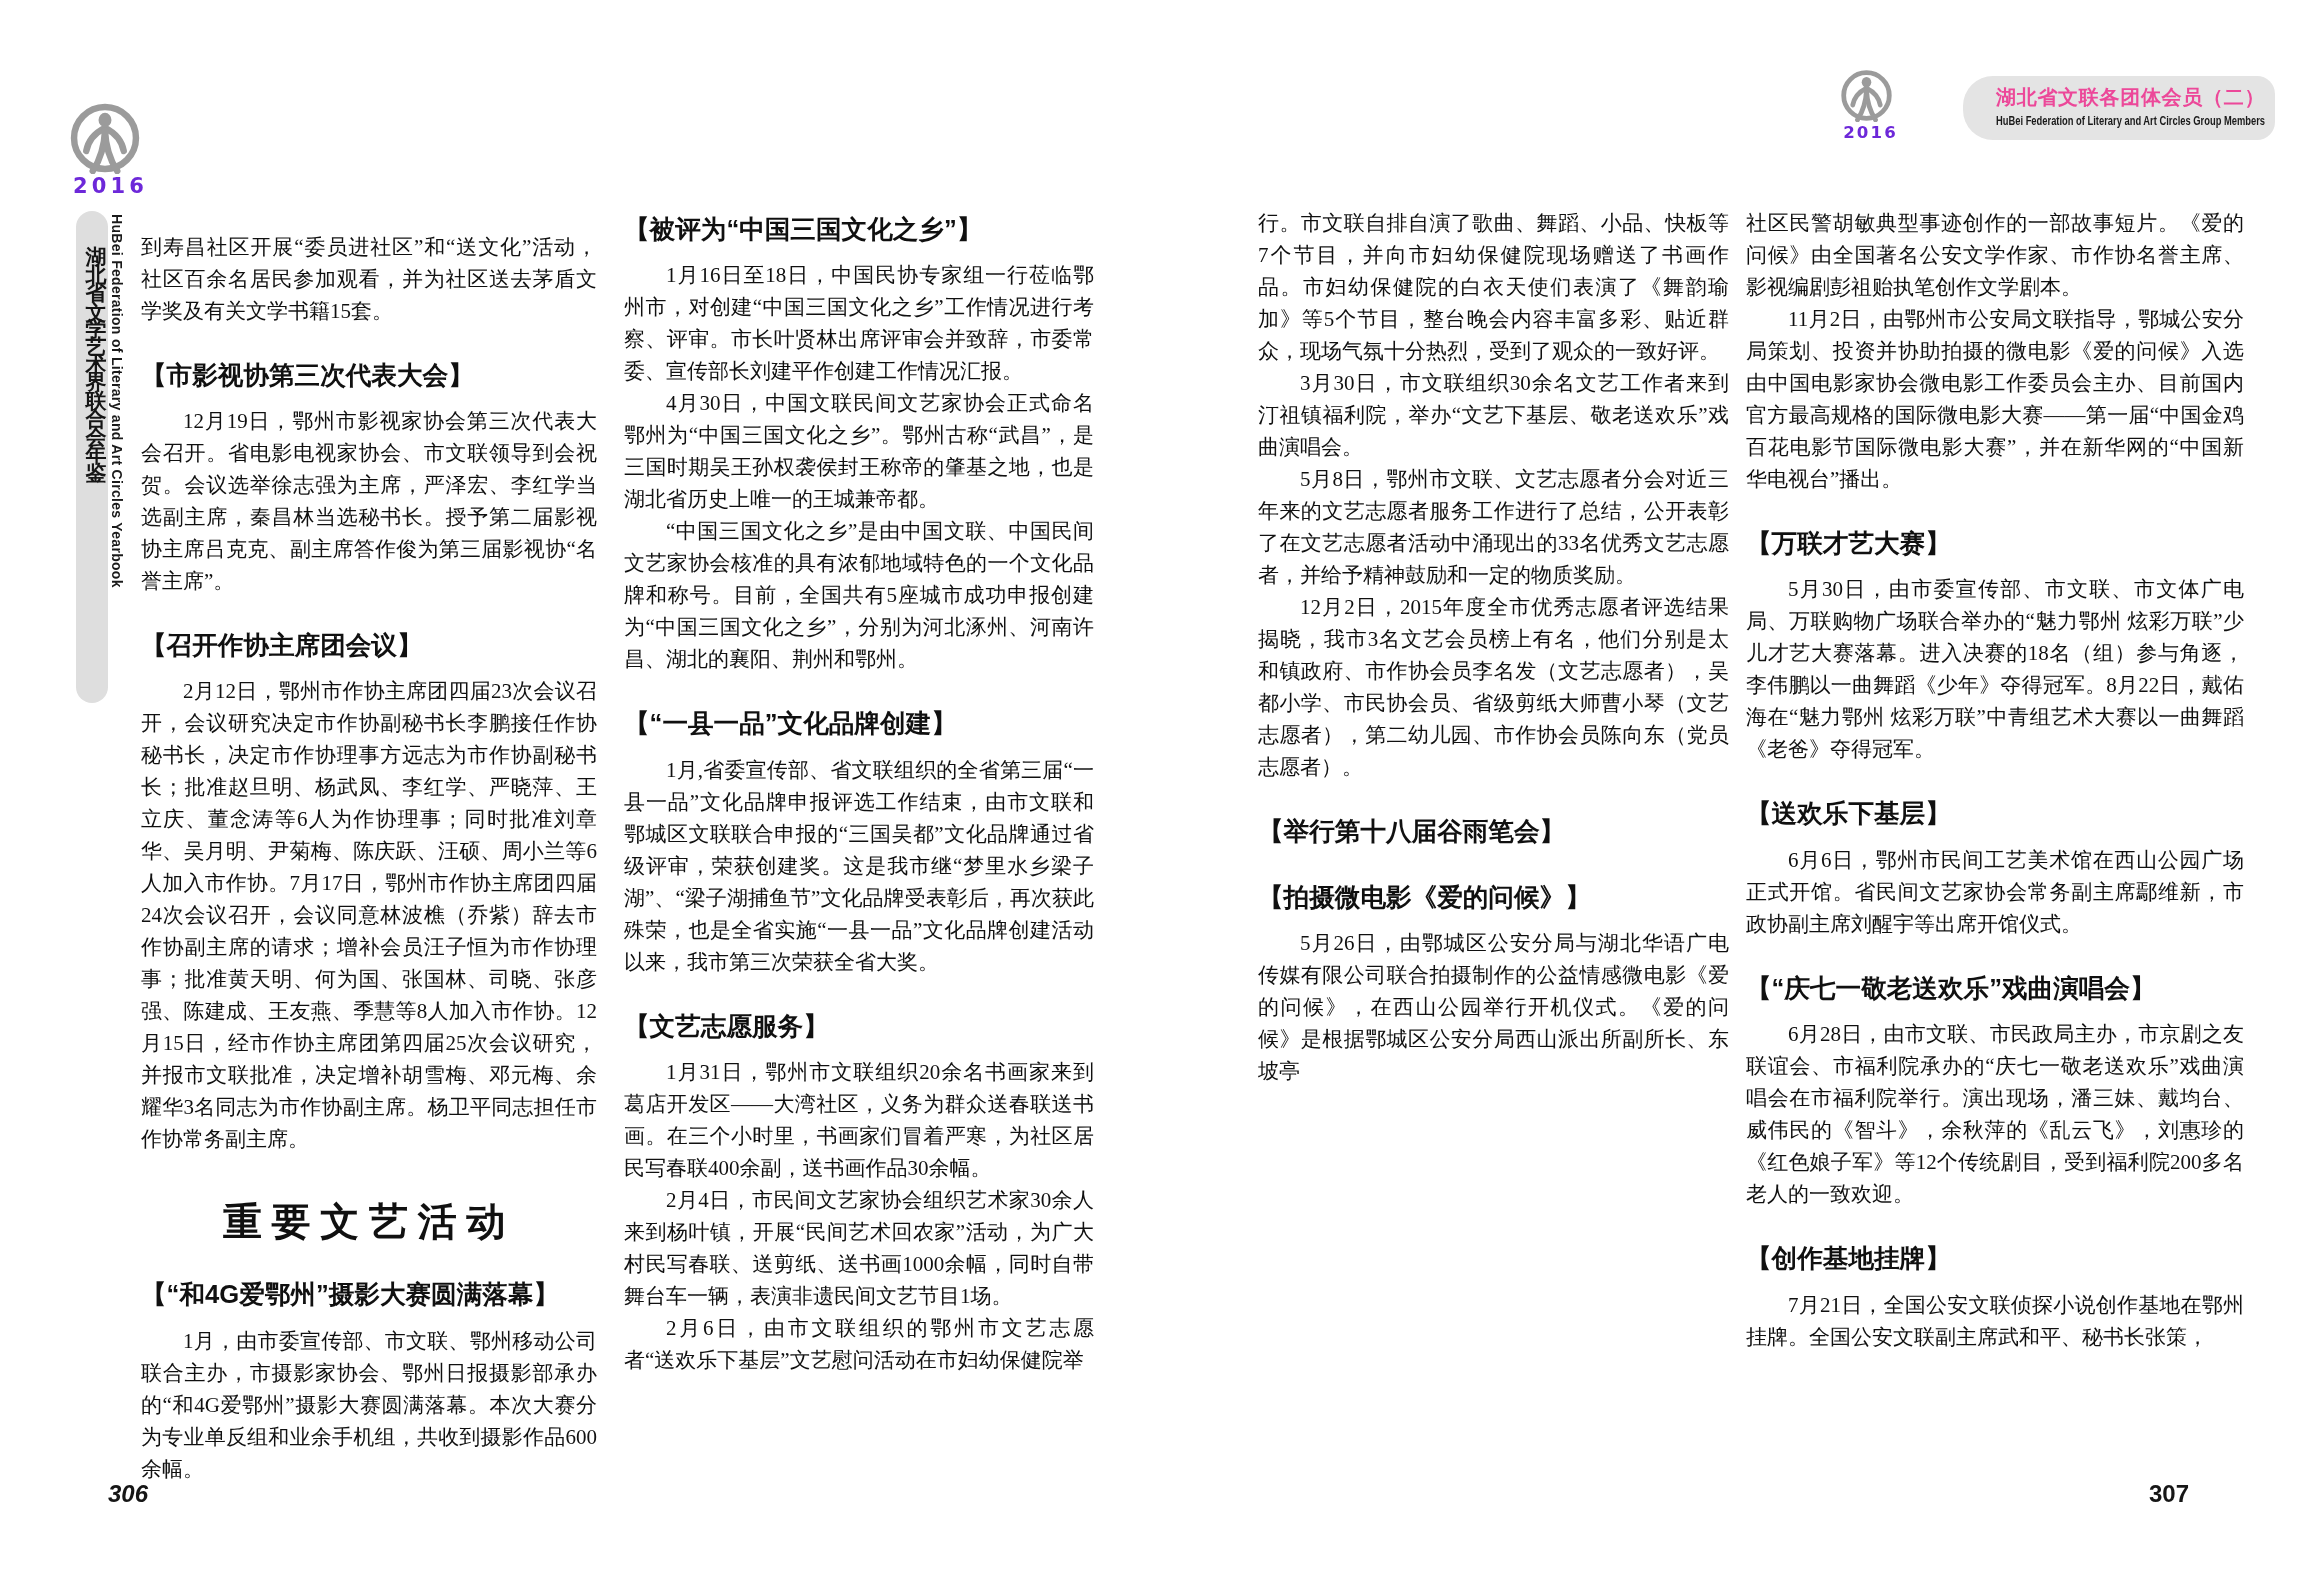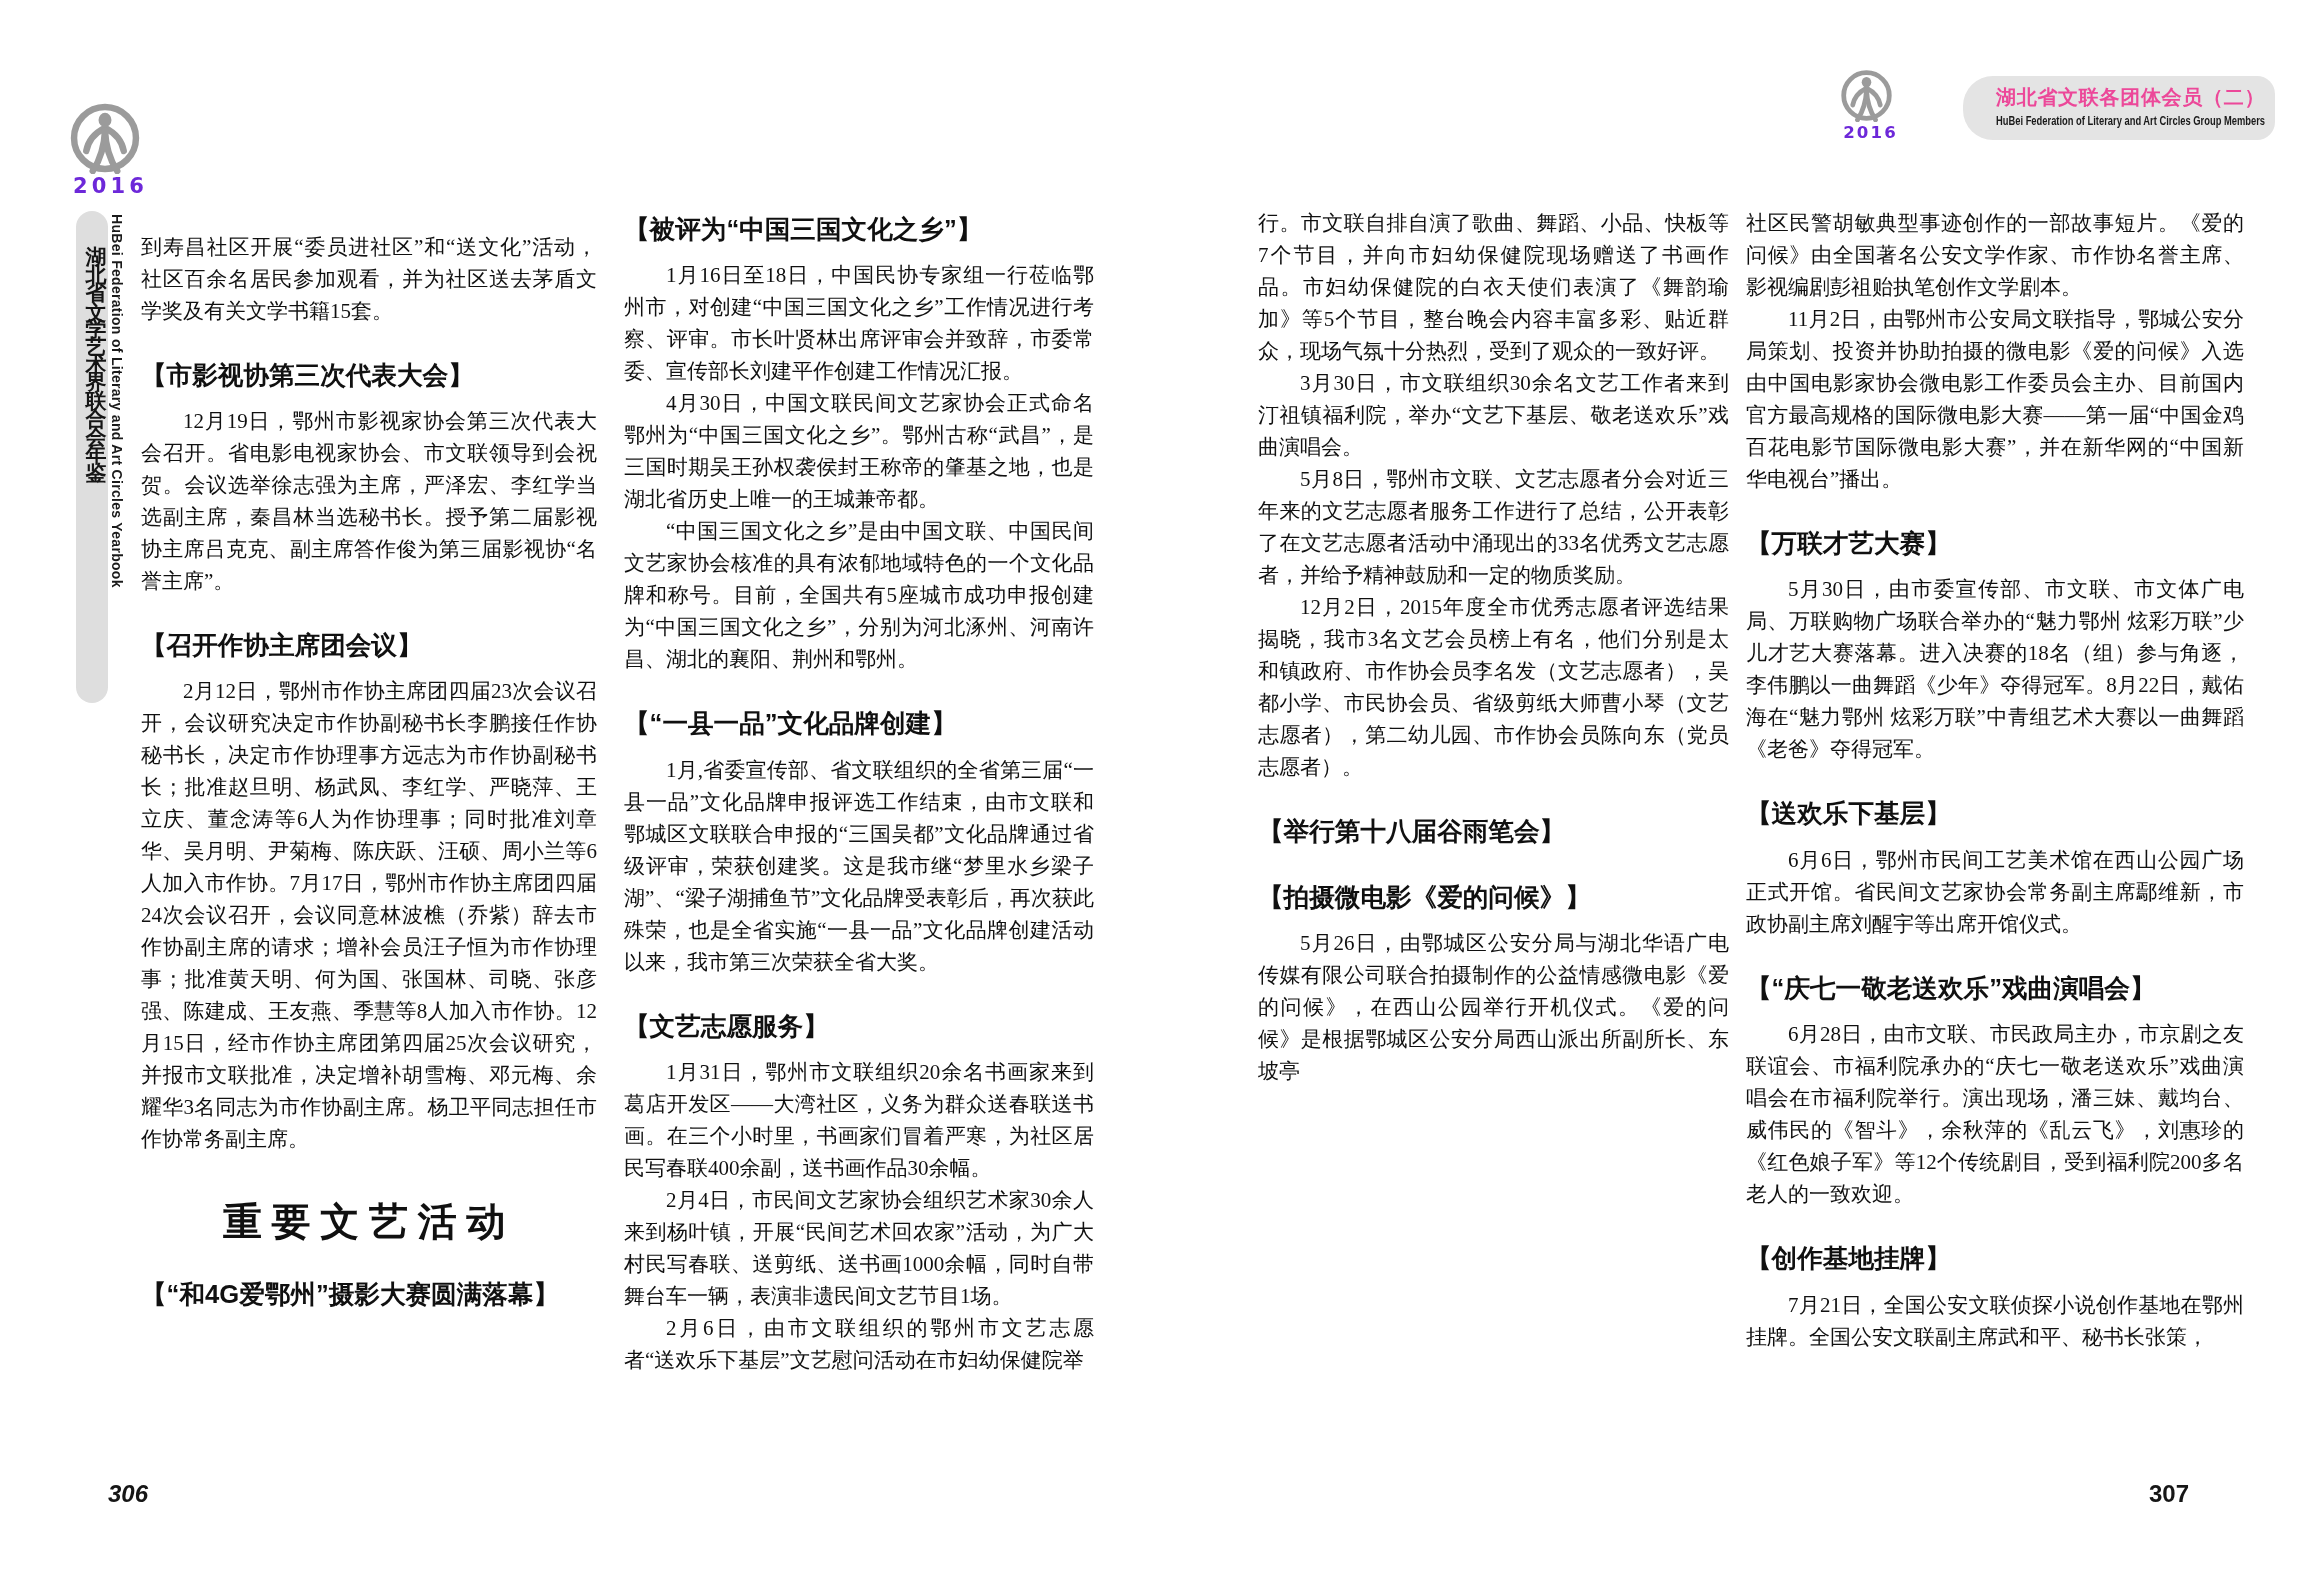--- a/index.html
+++ b/index.html
@@ -86,20 +86,21 @@
   <div class="hdr-en">HuBei Federation of Literary and Art Circles Group Members</div>
 
   <div class="col" id="col1">
       <div class="blk-pc">到寿昌社区开展“委员进社区”和“送文化”活动，社区百余名居民参加观看，并为社区送去茅盾文学奖及有关文学书籍15套。</div>
       <div class="blk-h">【市影视协第三次代表大会】</div>
       <div class="blk-p">12月19日，鄂州市影视家协会第三次代表大会召开。省电影电视家协会、市文联领导到会祝贺。会议选举徐志强为主席，严泽宏、李红学当选副主席，秦昌林当选秘书长。授予第二届影视协主席吕克克、副主席答作俊为第三届影视协“名誉主席”。</div>
       <div class="blk-h">【召开作协主席团会议】</div>
       <div class="blk-p">2月12日，鄂州市作协主席团四届23次会议召开，会议研究决定市作协副秘书长李鹏接任作协秘书长，决定市作协理事方远志为市作协副秘书长；批准赵旦明、杨武凤、李红学、严晓萍、王立庆、董念涛等6人为作协理事；同时批准刘章华、吴月明、尹菊梅、陈庆跃、汪硕、周小兰等6人加入市作协。7月17日，鄂州市作协主席团四届24次会议召开，会议同意林波樵（乔紫）辞去市作协副主席的请求；增补会员汪子恒为市作协理事；批准黄天明、何为国、张国林、司晓、张彦强、陈建成、王友燕、季慧等8人加入市作协。12月15日，经市作协主席团第四届25次会议研究，并报市文联批准，决定增补胡雪梅、邓元梅、余耀华3名同志为市作协副主席。杨卫平同志担任市作协常务副主席。</div>
       <div class="blk-big">重要文艺活动</div>
       <div class="blk-h">【“和4G爱鄂州”摄影大赛圆满落幕】</div>
+      <div class="blk-p">1月，由市委宣传部、市文联、鄂州移动公司联合主办，市摄影家协会、鄂州日报摄影部承办的“和4G爱鄂州”摄影大赛圆满落幕。本次大赛分为专业单反组和业余手机组，共收到摄影作品600余幅。</div>
     </div>
   <div class="col" id="col2">
       <div class="blk-h">【被评为“中国三国文化之乡”】</div>
       <div class="blk-p">1月16日至18日，中国民协专家组一行莅临鄂州市，对创建“中国三国文化之乡”工作情况进行考察、评审。市长叶贤林出席评审会并致辞，市委常委、宣传部长刘建平作创建工作情况汇报。</div>
       <div class="blk-p">4月30日，中国文联民间文艺家协会正式命名鄂州为“中国三国文化之乡”。鄂州古称“武昌”，是三国时期吴王孙权袭侯封王称帝的肇基之地，也是湖北省历史上唯一的王城兼帝都。</div>
       <div class="blk-p">“中国三国文化之乡”是由中国文联、中国民间文艺家协会核准的具有浓郁地域特色的一个文化品牌和称号。目前，全国共有5座城市成功申报创建为“中国三国文化之乡”，分别为河北涿州、河南许昌、湖北的襄阳、荆州和鄂州。</div>
       <div class="blk-h">【“一县一品”文化品牌创建】</div>
       <div class="blk-p">1月,省委宣传部、省文联组织的全省第三届“一县一品”文化品牌申报评选工作结束，由市文联和鄂城区文联联合申报的“三国吴都”文化品牌通过省级评审，荣获创建奖。这是我市继“梦里水乡梁子湖”、“梁子湖捕鱼节”文化品牌受表彰后，再次获此殊荣，也是全省实施“一县一品”文化品牌创建活动以来，我市第三次荣获全省大奖。</div>
       <div class="blk-h">【文艺志愿服务】</div>
       <div class="blk-p">1月31日，鄂州市文联组织20余名书画家来到葛店开发区——大湾社区，义务为群众送春联送书画。在三个小时里，书画家们冒着严寒，为社区居民写春联400余副，送书画作品30余幅。</div>

